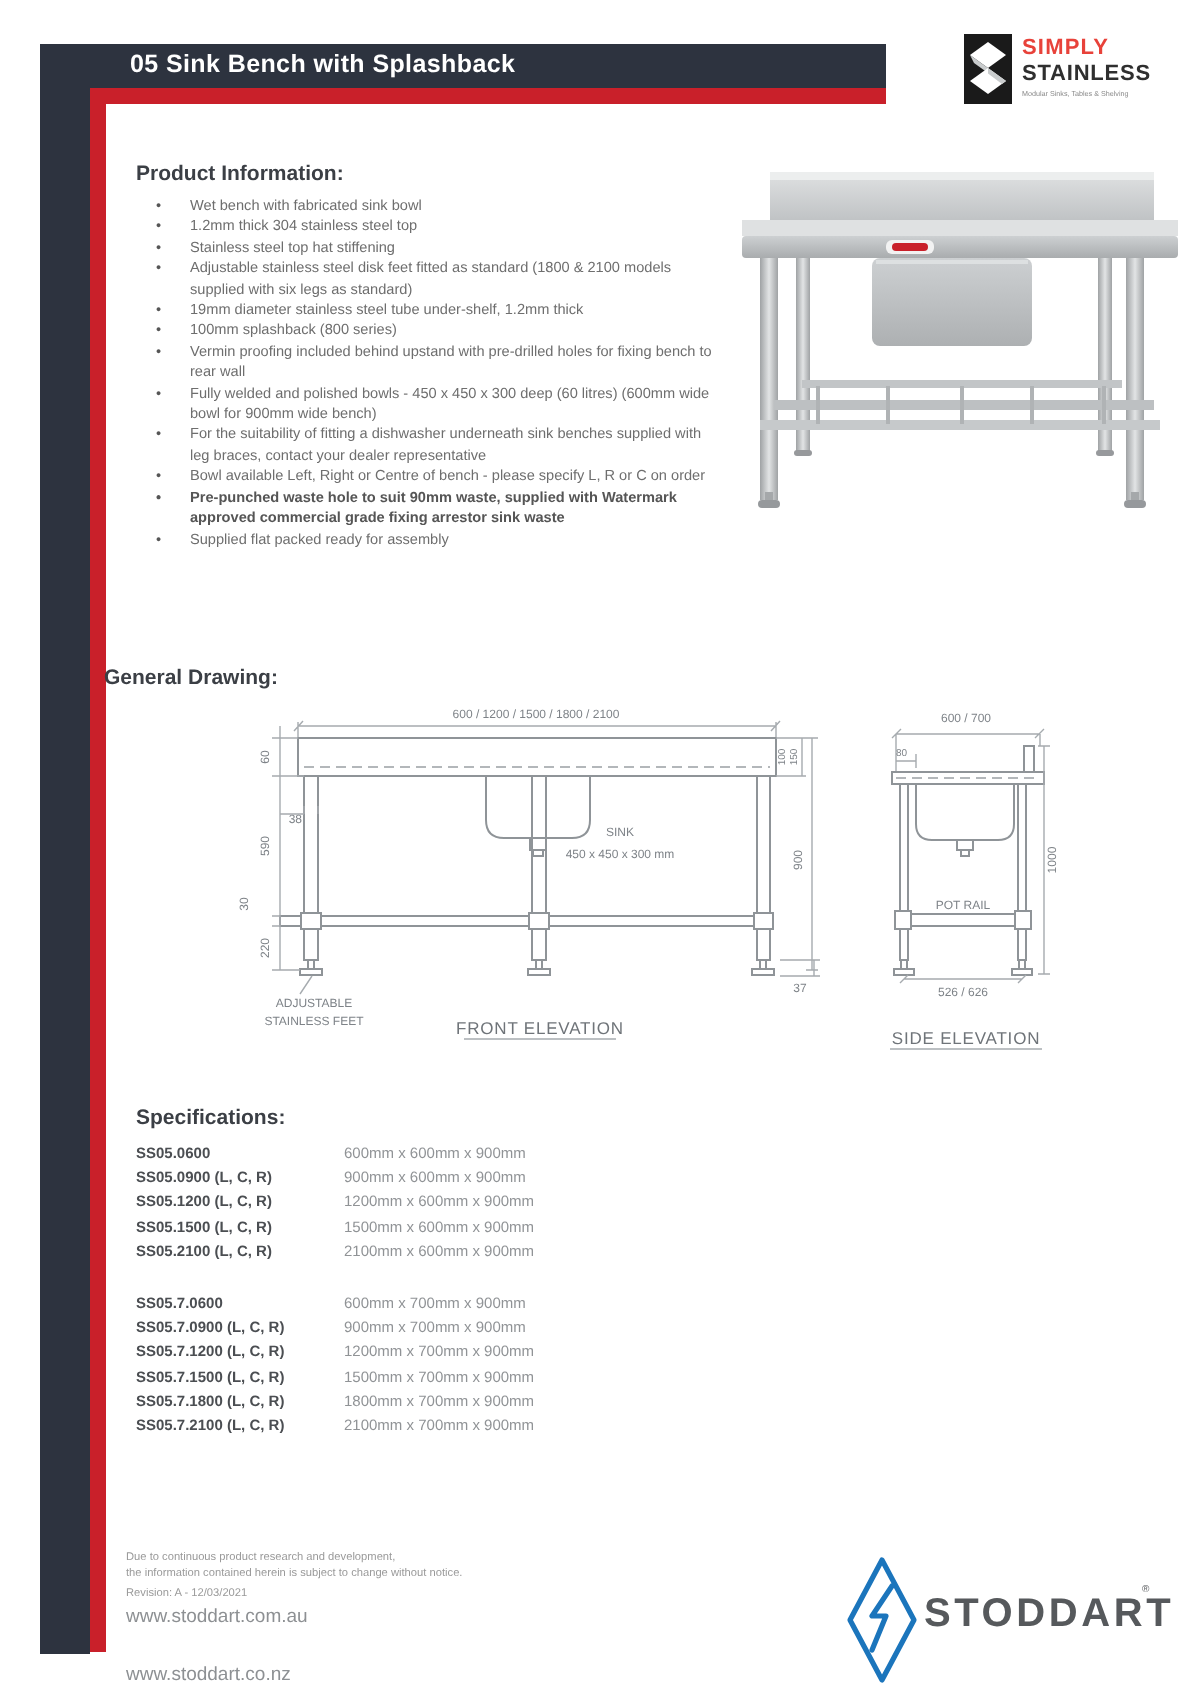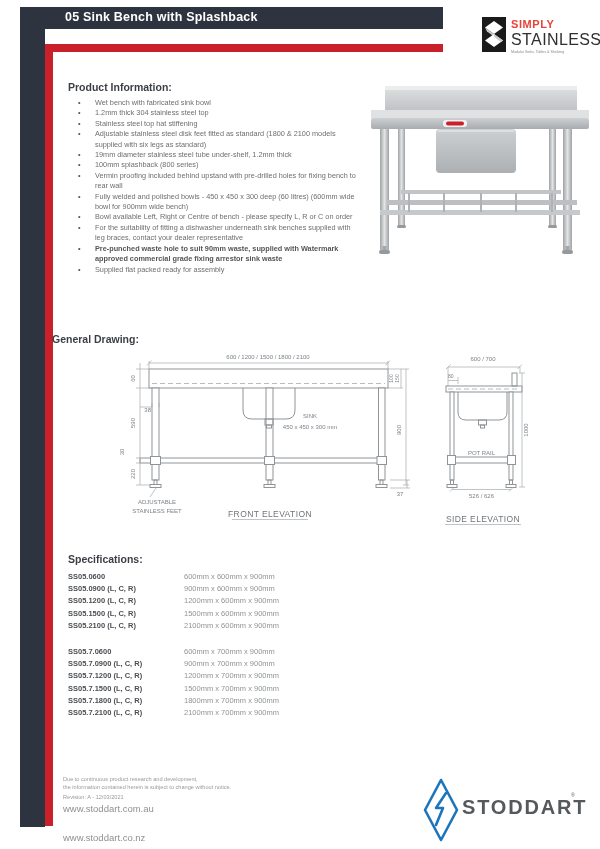--- a/index.html
+++ b/index.html
@@ -2,31 +2,31 @@
 <html><head>
 <meta charset="utf-8">
 <style>
   html,body{margin:0;padding:0;background:#fff;}
   .page{position:relative;width:600px;height:849px;background:#ffffff;overflow:hidden;
         font-family:"Liberation Sans",sans-serif;}
 
   
   .side-band{position:absolute;left:20px;top:22px;width:25px;height:805px;background:#2d333f;}
   .side-stripe{position:absolute;left:45px;top:43.5px;width:8px;height:782px;background:#c9202a;}
-  .title-bar{position:absolute;left:20px;top:7px;width:423px;height:21.5px;background:#2d333f;}
+  .title-bar{position:absolute;left:20px;top:22px;width:423px;height:21.5px;background:#2d333f;}
   .title-bar span{display:block;padding-left:45px;line-height:21.5px;color:#ffffff;
                   font-size:12.5px;font-weight:bold;letter-spacing:.2px;}
   .red-bar{position:absolute;left:45px;top:43.5px;width:398px;height:8.5px;background:#c9202a;}
 
   
   .brand{position:absolute;left:482px;top:17px;width:110px;}
   .brand .mark{position:absolute;left:0;top:0;}
   .brand .words{position:absolute;left:29px;top:2px;line-height:1;}
   .brand .simply{font-size:11px;font-weight:600;color:#e8423a;letter-spacing:.6px;}
-  .brand .stainless{font-size:16px;font-weight:400;color:#2f2f2f;letter-spacing:.4px;margin-top:2px;}
+  .brand .stainless{font-size:11px;font-weight:700;color:#2f2f2f;letter-spacing:.4px;margin-top:2px;}
   .brand .tagline{font-size:3.6px;color:#8a8a8a;margin-top:3px;white-space:nowrap;}
 
   
   .sec-heading{font-size:10.5px;font-weight:bold;color:#3b3f45;margin:0;}
   .product-info{position:absolute;left:68px;top:81px;width:300px;}
   .product-info ul{margin:5px 16px 0 0;padding:0;list-style:none;width:290px;}
   .product-info li{position:relative;padding-left:27px;font-size:7.3px;line-height:10.4px;
                    color:#6e6e6e;max-width:262px;}
   .product-info li::before{content:"\2022";position:absolute;left:10px;top:0;color:#555;}
   .product-info li.bold{font-weight:bold;color:#555;}
@@ -41,21 +41,21 @@
   .dash{stroke:#9aa0a4;stroke-width:.7;fill:none;stroke-dasharray:5 3;}
   .dt{fill:#7e8388;font-size:6px;}
   .dts{fill:#7e8388;font-size:5px;}
   .dtt{fill:#6f7479;font-size:8.5px;letter-spacing:.4px;}
 
   
   .specs{position:absolute;left:68px;top:553px;width:320px;}
   .spec-group{margin-top:6px;}
   .spec-gap{height:8px;}
   .spec-row{display:flex;line-height:12.2px;font-size:7.5px;}
-  .spec-row .model{width:116px;font-weight:bold;color:#4b4e52;}
+  .spec-row .model{width:104px;font-weight:bold;color:#4b4e52;}
   .spec-row .size{color:#909396;}
 
   
   .foot-small{position:absolute;left:63px;font-size:5.6px;color:#9a9a9a;line-height:8px;}
   .foot-url{position:absolute;left:63px;font-size:9.5px;color:#8d9093;text-align:center;}
   .stoddart{position:absolute;left:423px;top:778px;width:170px;height:66px;}
   .stoddart .word{position:absolute;left:39px;top:18px;font-size:20px;font-weight:600;
                   color:#56595c;letter-spacing:1.8px;}
   .stoddart .reg{position:absolute;left:148px;top:14px;font-size:5px;color:#56595c;}
 
@@ -141,22 +141,22 @@
     <h2 class="sec-heading">Product Information:</h2>
     <ul>
       <li>Wet bench with fabricated sink bowl</li>
       <li>1.2mm thick 304 stainless steel top</li>
       <li>Stainless steel top hat stiffening</li>
       <li>Adjustable stainless steel disk feet fitted as standard (1800 &amp; 2100 models supplied with six legs as standard)</li>
       <li>19mm diameter stainless steel tube under-shelf, 1.2mm thick</li>
       <li>100mm splashback (800 series)</li>
       <li>Vermin proofing included behind upstand with pre-drilled holes for fixing bench to rear wall</li>
       <li>Fully welded and polished bowls - 450 x 450 x 300 deep (60 litres) (600mm wide bowl for 900mm wide bench)</li>
+      <li>For the suitability of fitting a dishwasher underneath sink benches supplied with leg braces, contact your dealer representative</li>
       <li>Bowl available Left, Right or Centre of bench - please specify L, R or C on order</li>
-      <li>For the suitability of fitting a dishwasher underneath sink benches supplied with leg braces, contact your dealer representative</li>
       <li class="bold">Pre-punched waste hole to suit 90mm waste, supplied with Watermark approved commercial grade fixing arrestor sink waste</li>
       <li>Supplied flat packed ready for assembly</li>
     </ul>
   </section>
 
   <h2 class="sec-heading drawing-heading">General Drawing:</h2>
 
   <svg class="drawing-svg" width="540" height="185" viewBox="0 0 540 185">
 
     <g>

